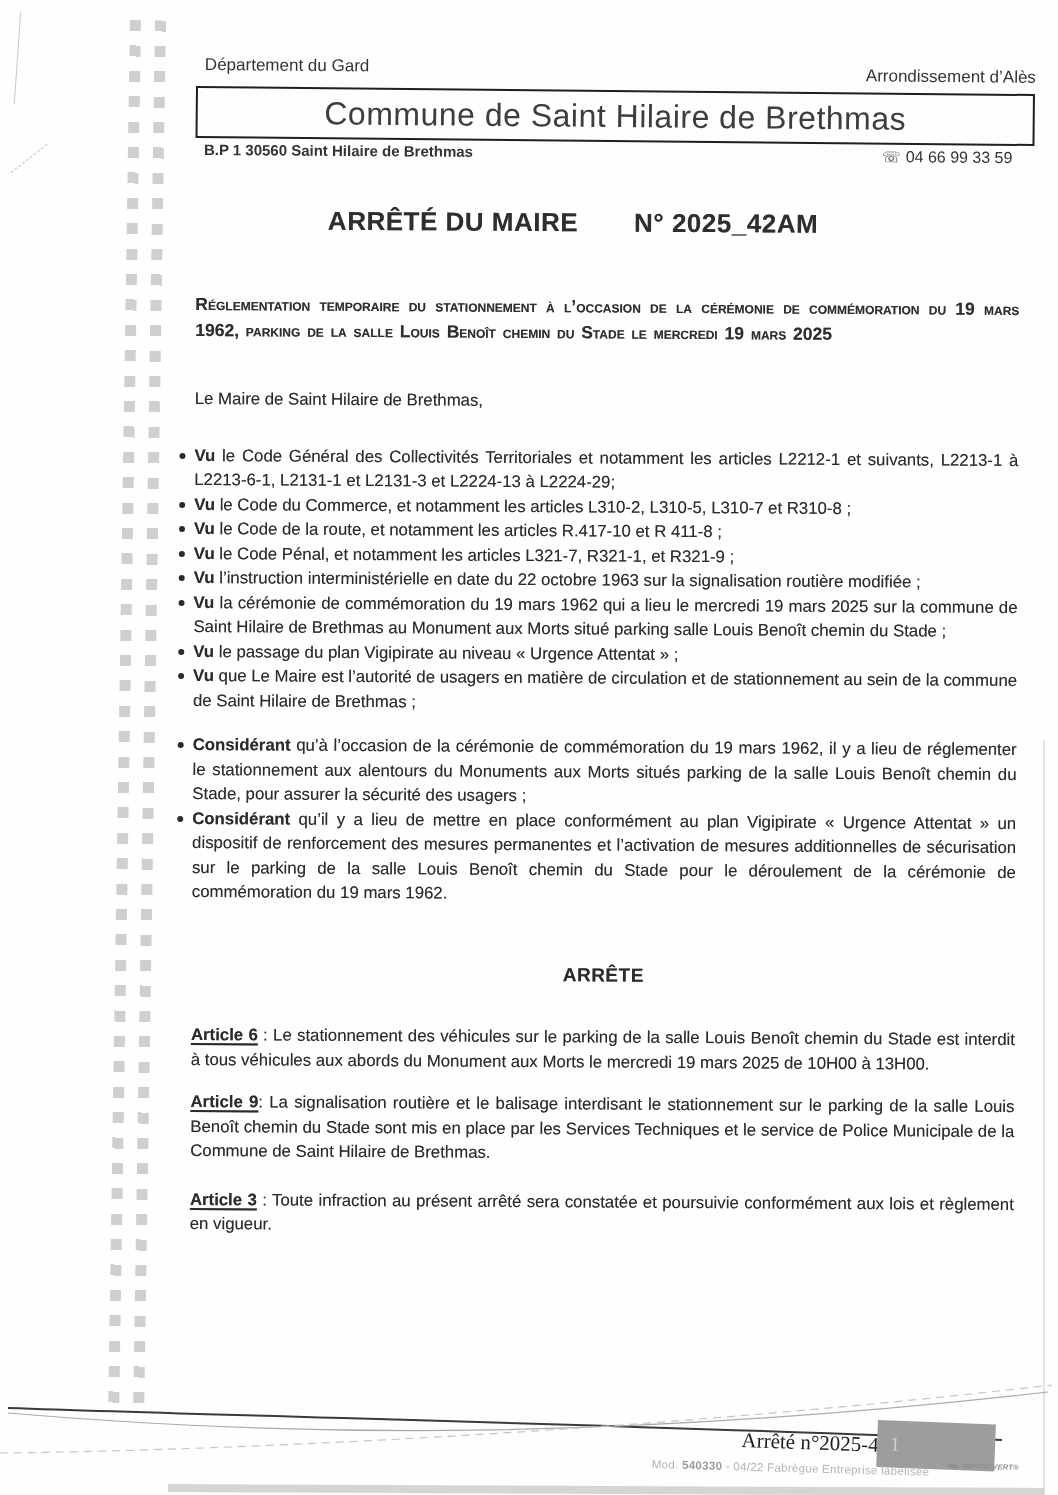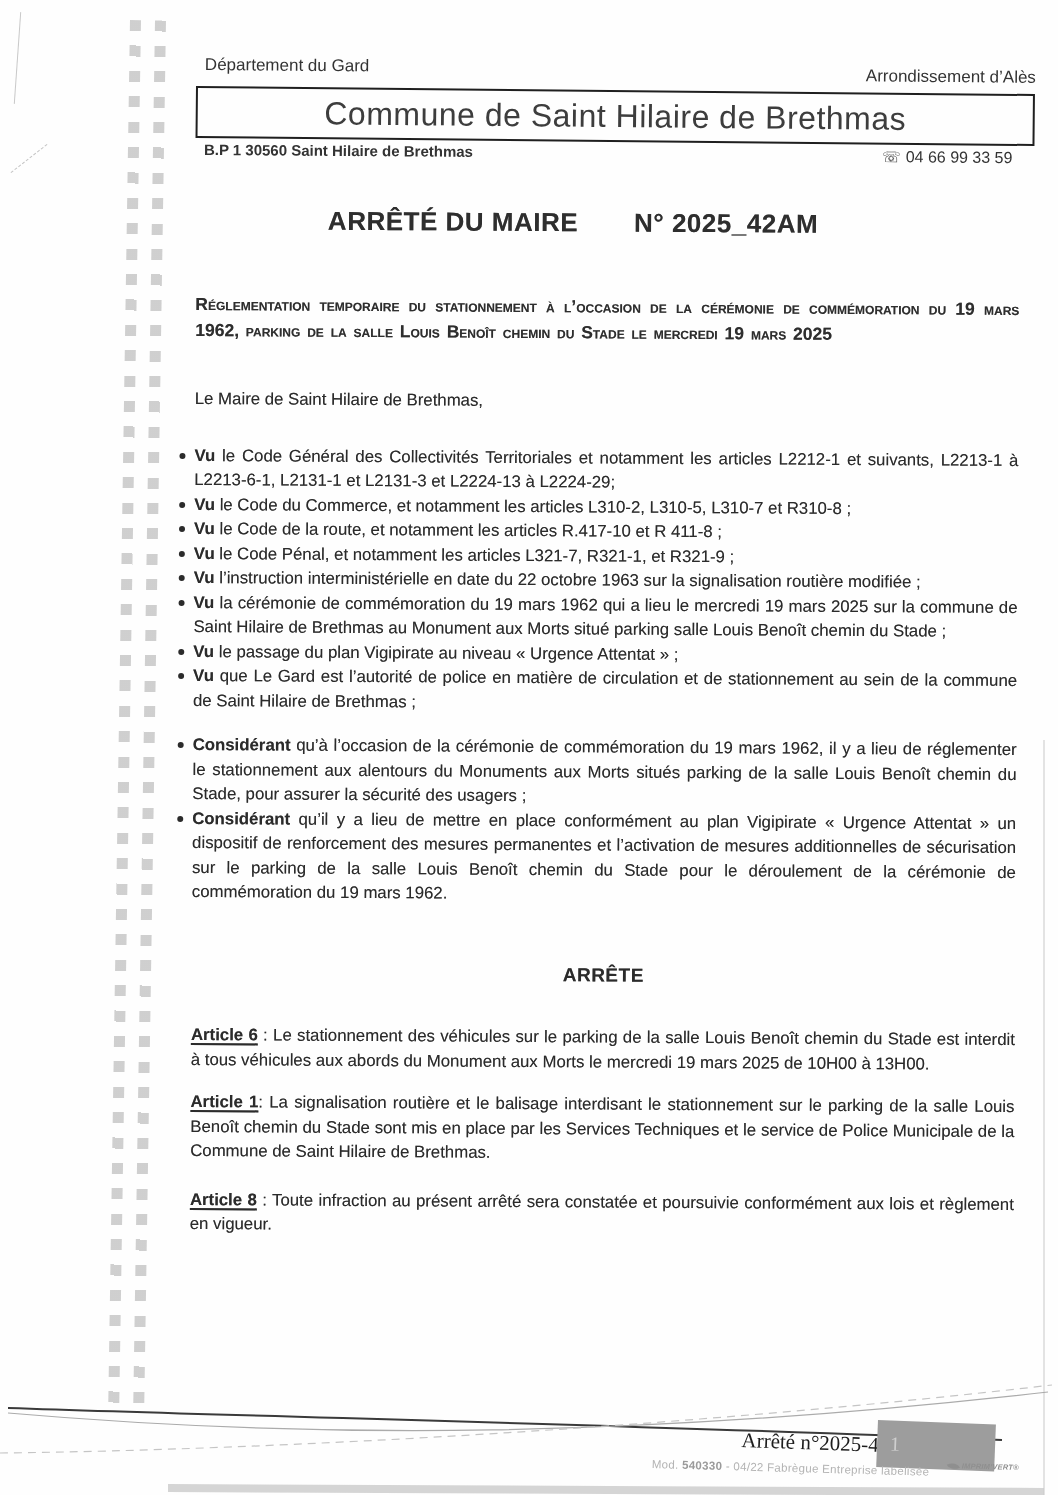--- a/index.html
+++ b/index.html
@@ -132,33 +132,33 @@
     <p class="salutation">Le Maire de Saint Hilaire de Brethmas,</p>
 
     <ul class="recitals">
       <li><span class="lead">Vu</span><span> le Code Général des Collectivités Territoriales et notamment les articles L2212-1 et suivants, L2213-1 à L2213-6-1, L2131-1 et L2131-3 et L2224-13 à L2224-29;</span></li>
       <li><span class="lead">Vu</span><span> le Code du Commerce, et notamment les articles L310-2, L310-5, L310-7 et R310-8 ;</span></li>
       <li><span class="lead">Vu</span><span> le Code de la route, et notamment les articles R.417-10 et R 411-8 ;</span></li>
       <li><span class="lead">Vu</span><span> le Code Pénal, et notamment les articles L321-7, R321-1, et R321-9 ;</span></li>
       <li><span class="lead">Vu</span><span> l’instruction interministérielle en date du 22 octobre 1963 sur la signalisation routière modifiée ;</span></li>
       <li><span class="lead">Vu</span><span> la cérémonie de commémoration du 19 mars 1962  qui a lieu le mercredi 19 mars 2025 sur la commune de Saint Hilaire de Brethmas au Monument aux Morts situé parking salle Louis Benoît chemin du Stade ;</span></li>
       <li><span class="lead">Vu</span><span> le passage du plan Vigipirate au niveau « Urgence Attentat » ;</span></li>
-      <li><span class="lead">Vu</span><span> que Le Gard est l’autorité de police en matière de circulation et de stationnement au sein de la commune de Saint Hilaire de Brethmas ;</span></li>
+      <li><span class="lead">Vu</span><span> que Le Maire est l’autorité de usagers en matière de circulation et de stationnement au sein de la commune de Saint Hilaire de Brethmas ;</span></li>
     </ul>
 
     <ul class="recitals considerants">
       <li><span class="lead">Considérant</span><span> qu’à l’occasion de la cérémonie de commémoration du 19 mars 1962, il y a lieu de réglementer le stationnement aux alentours du Monuments aux Morts situés parking de la salle Louis Benoît chemin du Stade, pour assurer la sécurité des usagers ;</span></li>
       <li><span class="lead">Considérant</span><span> qu’il y a lieu de mettre en place conformément au plan Vigipirate « Urgence Attentat » un dispositif de renforcement des mesures permanentes et l’activation de mesures additionnelles de sécurisation sur le parking de la salle Louis Benoît chemin du Stade pour le déroulement de la cérémonie de commémoration du 19 mars 1962.</span></li>
     </ul>
 
     <p class="arrete-heading">ARRÊTE</p>
 
     <p class="article a1"><span class="lead">Article 6</span><span> : Le stationnement des véhicules sur le parking de la salle Louis Benoît chemin du Stade est interdit à tous véhicules aux abords du Monument aux Morts le mercredi 19 mars 2025 de 10H00 à 13H00.</span></p>
-    <p class="article a2"><span class="lead">Article 1</span><span>: La signalisation routière et le balisage interdisant le stationnement sur le parking de la salle Louis Benoît chemin du Stade sont mis en place par les Services Techniques et le service de Police Municipale de la Commune de Saint Hilaire de Brethmas.</span></p>
-    <p class="article a3"><span class="lead">Article 8</span><span> : Toute infraction au présent arrêté sera constatée et poursuivie conformément aux lois et règlement en vigueur.</span></p>
+    <p class="article a2"><span class="lead">Article 9</span><span>: La signalisation routière et le balisage interdisant le stationnement sur le parking de la salle Louis Benoît chemin du Stade sont mis en place par les Services Techniques et le service de Police Municipale de la Commune de Saint Hilaire de Brethmas.</span></p>
+    <p class="article a3"><span class="lead">Article 3</span><span> : Toute infraction au présent arrêté sera constatée et poursuivie conformément aux lois et règlement en vigueur.</span></p>
   </div>
 
   <div class="footer-ref">Arrêté n°2025-42</div>
   <div class="page-num-box">
     <span class="num">1</span>
   </div>
   <div class="print-line"><span>Mod. </span><span class="code">540330</span><span> - 04/22   Fabrègue   Entreprise labelisée</span></div>
   <div class="imprim">
     <span class="leaf"></span>
     <span class="iv-text">IMPRIM’VERT®</span>

